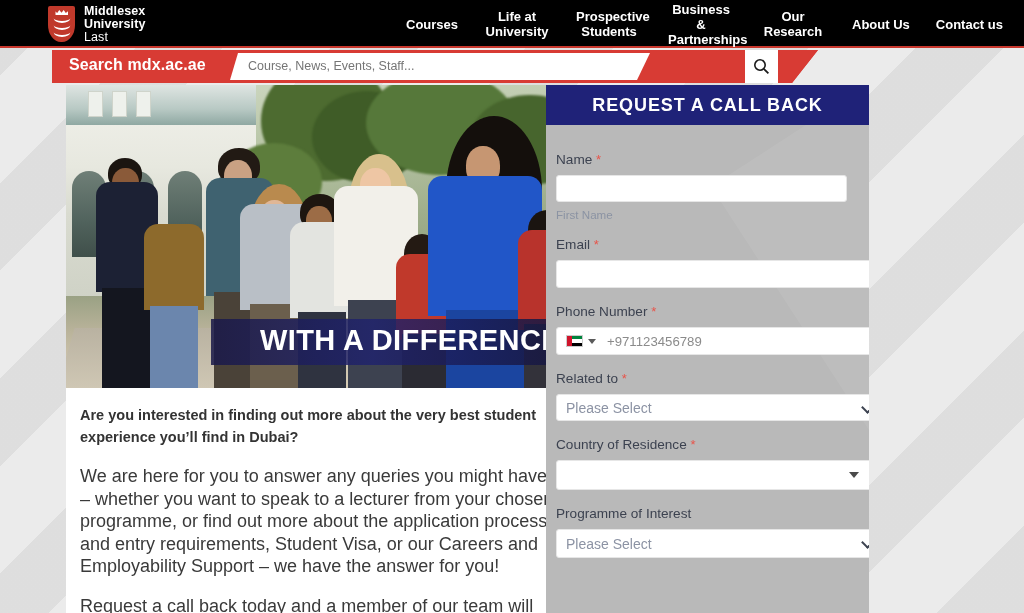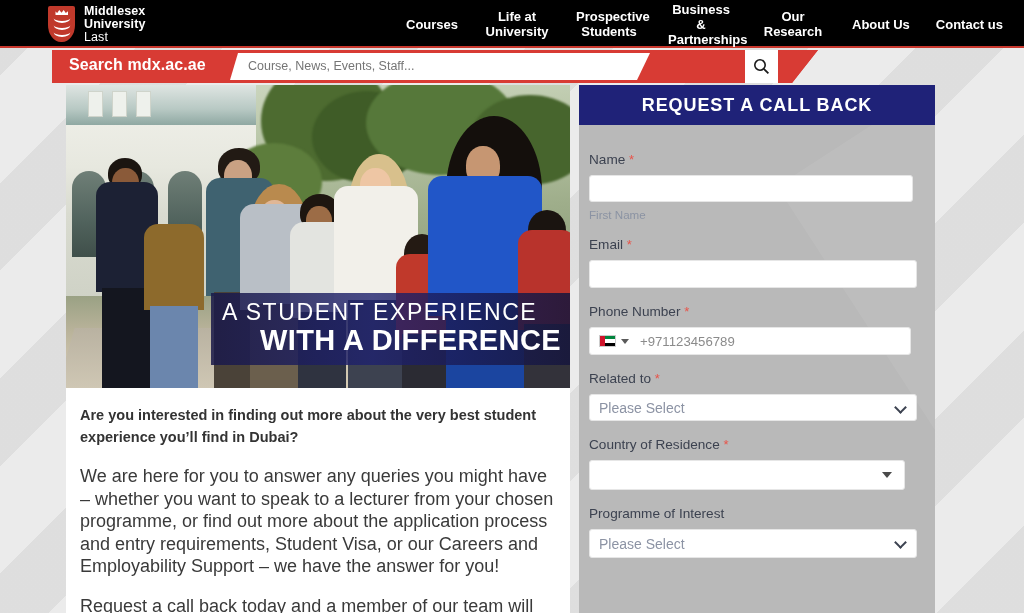--- a/index.html
+++ b/index.html
@@ -236,22 +236,22 @@
   }
   .para {
     color: #3a3a3a;
     font-size: 18px;
     line-height: 22.5px;
     margin-bottom: 17px;
   }
 
   
   #formpanel {
-    position: absolute; left: 579px; top: 85px;
-    width: 356px; height: 528px;
+    position: absolute; left: 546px; top: 85px;
+    width: 323px; height: 528px;
     z-index: 10;
     background: #b9b9b9;
     overflow: hidden;
   }
   #formpanel .diag {
     position: absolute; right: -60px; top: -40px;
     width: 260px; height: 740px;
     background: rgba(255,255,255,0.07);
     transform: rotate(-33deg);
     transform-origin: top right;
@@ -496,21 +496,20 @@
         <div class="legs" style="left:18px; bottom:0;   width:78px; height:78px; background:#1b45a0;"></div>
       </div>
 
       <div class="person" style="left:452px; width:60px; height:200px;">
         <div class="hair" style="left:10px; top:22px; width:38px; height:40px; background:#1a1410;"></div>
         <div class="body" style="left:0px;  bottom:58px; width:58px; height:100px; background:#b8332c;"></div>
         <div class="legs" style="left:6px;  bottom:0;   width:46px; height:64px; background:#33323a;"></div>
       </div>
 
       <div id="hero-caption">
-        <div class="l1">A STUDENT EXPERIENCE</div>
         <div class="l2">WITH A DIFFERENCE</div>
       </div>
     </div>
 
     <div id="body-copy">
       <div id="intro-heading">Are you interested in finding out more about the very best student experience you’ll find in Dubai?</div>
       <div class="para">We are here for you to answer any queries you might have – whether you want to speak to a lecturer from your chosen programme, or find out more about the application process and entry requirements, Student Visa, or our Careers and Employability Support – we have the answer for you!</div>
       <div class="para">Request a call back today and a member of our team will be delighted to assist you.</div>
 
     </div>

